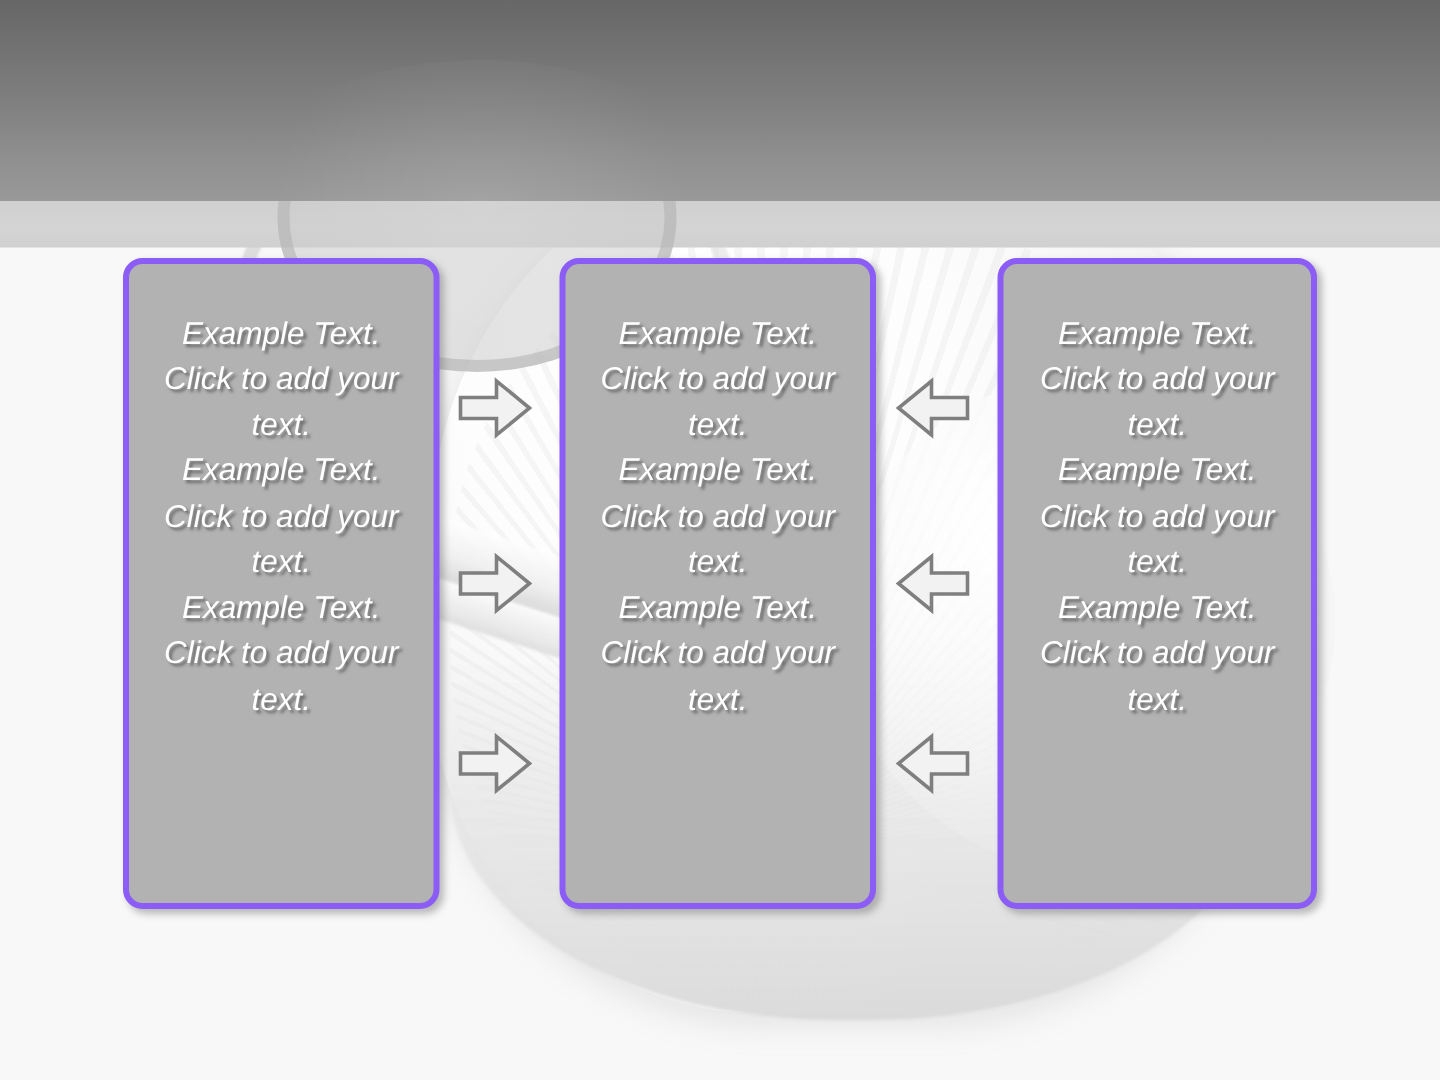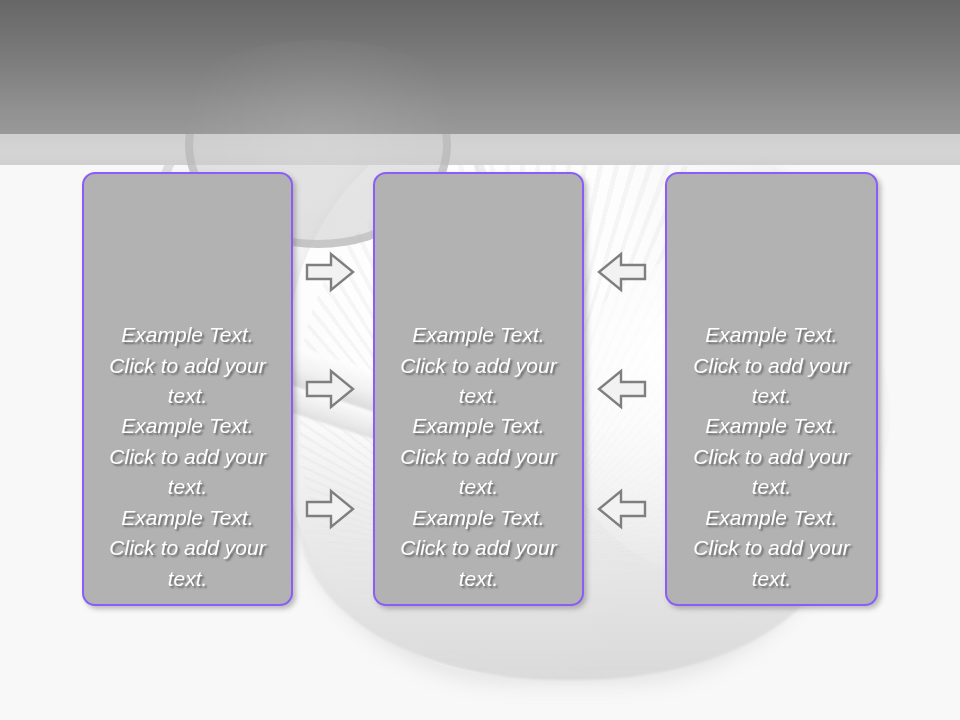--- a/index.html
+++ b/index.html
@@ -174,28 +174,28 @@
     width: 960px;
     height: 720px;
     z-index: 8;
   }
   .col-box {
     position: absolute;
     top: 172px;
     height: 434px;
     box-sizing: border-box;
     background: #b2b2b2;
-    border: 2px solid #8b5cf6;
+    border: 4px solid #8b5cf6;
     border-radius: 13px;
     box-shadow: 3px 3px 5px rgba(110,110,110,0.45);
     display: flex;
     flex-direction: column;
-    justify-content: flex-end;
+    justify-content: flex-start;
     align-items: center;
-    padding: 10px 10px;
+    padding: 32px 10px;
   }
   #col-left   { left: 82px;  width: 211px; }
   #col-middle { left: 373px; width: 211px; }
   #col-right  { left: 665px; width: 213px; }
 
   .cell-text {
     width: 100%;
     text-align: center;
     color: #ffffff;
     font-style: italic;

